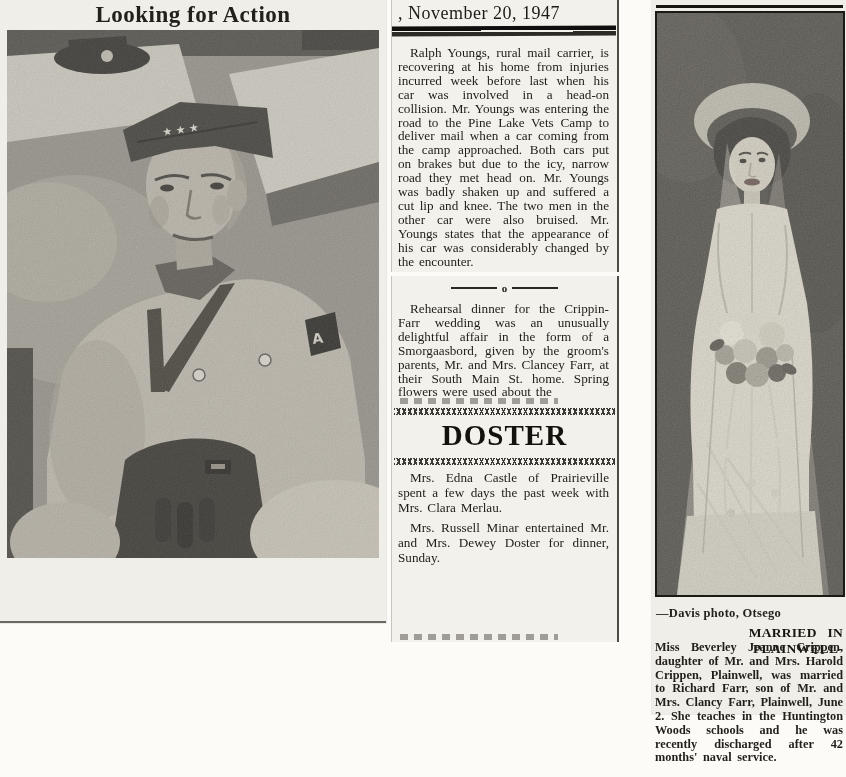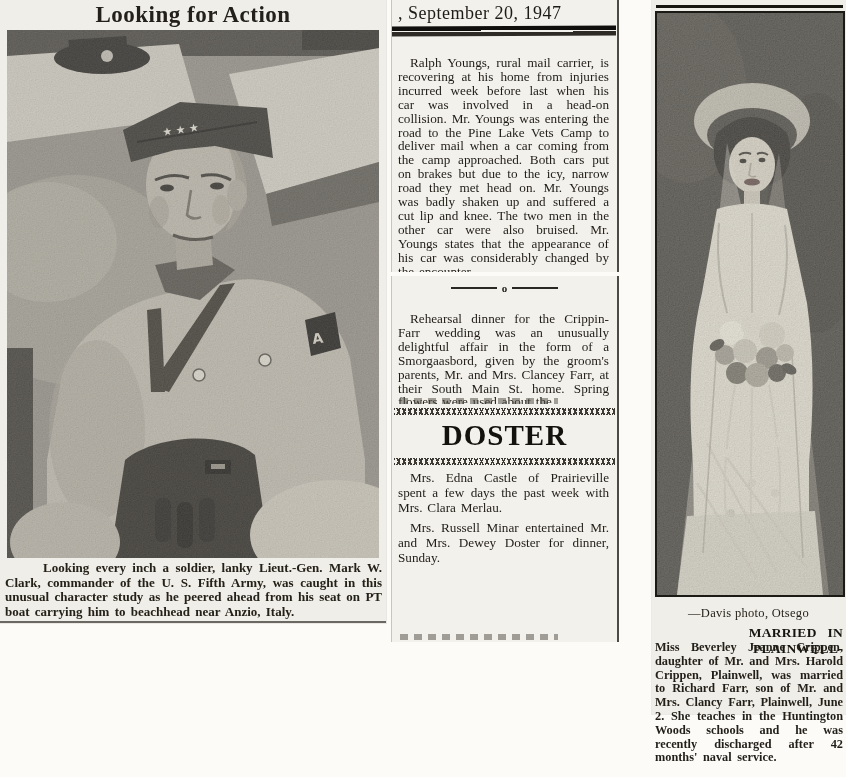--- a/index.html
+++ b/index.html
@@ -30,21 +30,21 @@
   
   .mid-card{left:391px;width:228px;background:#f3f1eb;
             border-right:2px solid #4d4a44;border-left:1px solid #c8c5bc;
             overflow:hidden;}
   .mid-a{top:0;height:272px;}
   .mid-b{top:276px;height:130px;}
   .mid-c{top:404px;height:238px;}
   .date-line{margin:3px 0 0 6px;font-size:18px;letter-spacing:.5px;color:#1d1b16;}
   .double-rule{margin:2px 1px 0 0;height:10px;transform:rotate(-.25deg);
     background:linear-gradient(#100f0d 0 44%,rgba(0,0,0,0) 44% 58%,#2e2b26 58% 100%);}
-  .news-text{margin:20px 8px 0 6px;font-size:13.2px;line-height:13.9px;
+  .news-text{margin:10px 8px 0 6px;font-size:13.2px;line-height:13.9px;
              text-align:justify;text-indent:12px;word-spacing:1.5px;hyphens:auto;}
   .mid-c .news-text{line-height:15px;margin-top:5px;}
   .o-divider{display:flex;align-items:center;justify-content:center;gap:5px;margin-top:8px;}
   .o-divider .bar{width:46px;height:2px;background:#2a2823;}
   .o-divider .o{font-size:11px;font-weight:700;line-height:8px;color:#1f1d18;}
   .rehearsal-head{margin:6px 0 0 0;text-align:center;font-size:15px;font-weight:700;
                   letter-spacing:1.5px;color:#17150f;}
   .doster-head{margin:4px 0 0 0;text-align:center;font-size:29px;font-weight:700;
                letter-spacing:1px;transform:scaleY(1.05);color:#14120d;}
   .zigzag{height:7px;margin:4px 2px 0 2px;opacity:.9;
@@ -54,22 +54,22 @@
   .zigzag.second{margin-top:6px;}
   .cut-line{position:absolute;bottom:2px;left:8px;width:70%;height:6px;overflow:hidden;
     opacity:.5;filter:blur(.4px);
     background:repeating-linear-gradient(90deg,#4e4b44 0 8px,rgba(0,0,0,0) 8px 14px);}
   
   .right-clip{left:652px;top:0;width:194px;height:714px;background:#f0eee8;
               box-shadow:0 0 0 1px rgba(90,88,80,.1);}
   .top-rule{position:absolute;top:5px;left:4px;right:3px;height:2.5px;background:#17150f;}
   .bride-photo{position:absolute;left:3px;top:11px;width:186px;height:582px;
                border:2px solid #1c1a15;box-sizing:content-box;overflow:hidden;}
-  .credit{position:absolute;top:606px;right:5px;left:4px;text-align:center;
-          font-size:12.5px;font-weight:400;letter-spacing:.3px;color:#26231c;}
+  .credit{position:absolute;top:606px;right:5px;left:4px;text-align:left;
+          font-size:12.5px;font-weight:700;letter-spacing:.3px;color:#26231c;}
   .married-head{position:absolute;top:625px;left:3px;right:3px;margin:0;
                 font-size:13.5px;font-weight:700;word-spacing:7px;letter-spacing:.3px;color:#17150f;text-align:right;}
   .right-body{position:absolute;top:641px;left:3px;width:188px;margin:0;
               font-size:12.3px;font-weight:700;line-height:13.8px;text-align:justify;
               word-spacing:2.5px;hyphens:auto;color:#221f18;}
 </style>
 </head>
 <body>
 
 <div class="page">
@@ -130,25 +130,24 @@
         <rect x="170" y="472" width="16" height="46" rx="7" fill="#211f1b"></rect>
         <rect x="192" y="468" width="16" height="44" rx="7" fill="#262420"></rect>
         <rect x="198" y="430" width="26" height="14" fill="#1d1b17"></rect>
         <rect x="204" y="434" width="14" height="5" fill="#8f8a7e"></rect>
         <ellipse cx="328" cy="505" rx="85" ry="55" fill="#c3beb1"></ellipse>
         <ellipse cx="58" cy="512" rx="55" ry="40" fill="#b0ab9f"></ellipse>
         <rect width="372" height="528" filter="url(#grainA)" opacity="0.22"></rect>
       </svg>
     </div>
 
-    <p class="left-caption">Looking every inch a soldier, lanky Lieut.-Gen. Mark W. Clark, commander of the U. S. Fifth Army, was caught in this unusual character study as he peered ahead from his seat on PT boat carrying him to beachhead near Anzio, Italy.</p>
   </section>
 
   <section class="clip mid-card mid-a">
-    <div class="date-line">, September 20, 1947</div>
+    <div class="date-line">, November 20, 1947</div>
     <div class="double-rule"></div>
     <p class="news-text">Ralph Youngs, rural mail carrier, is recovering at his home from injuries incurred week before last when his car was involved in a head-on collision. Mr. Youngs was entering the road to the Pine Lake Vets Camp to deliver mail when a car coming from the camp approached. Both cars put on brakes but due to the icy, narrow road they met head on. Mr. Youngs was badly shaken up and suffered a cut lip and knee. The two men in the other car were also bruised. Mr. Youngs states that the appearance of his car was considerably changed by the encounter.</p>
   </section>
 
   <section class="clip mid-card mid-b">
     <div class="o-divider">
       <span class="bar"></span>
       <span class="o">o</span>
       <span class="bar"></span>
     </div>

